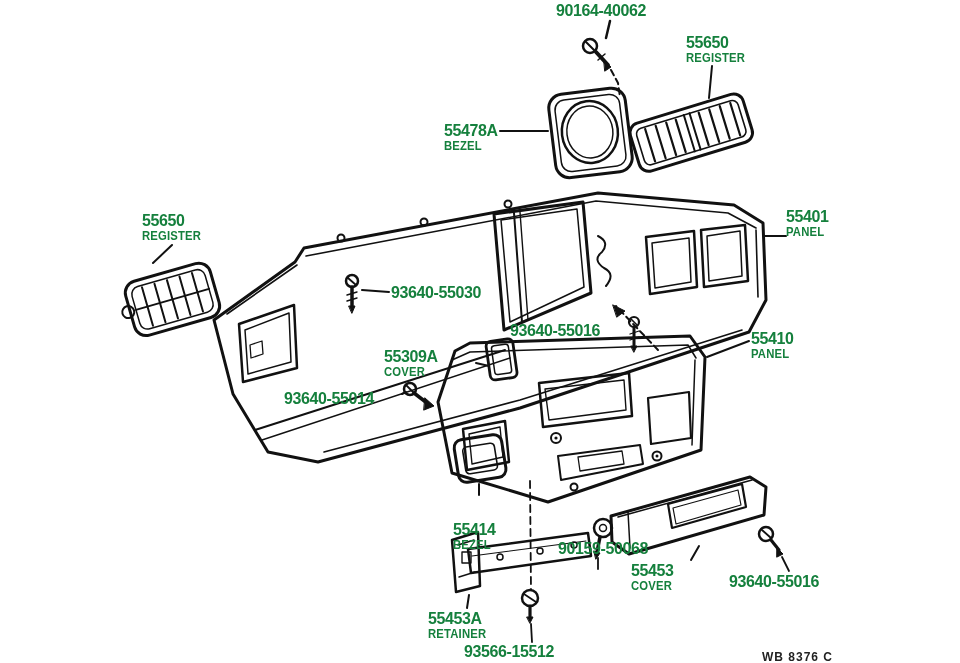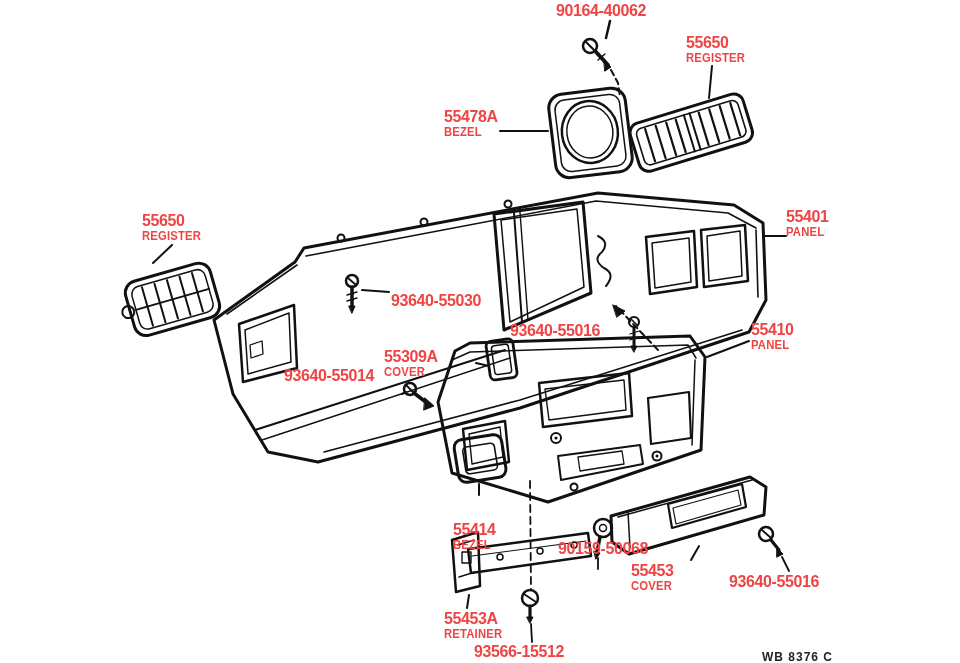--- a/index.html
+++ b/index.html
@@ -1,19 +1,19 @@
 <!DOCTYPE html>
 <html><head>
 <meta charset="utf-8">
 <style>
   html,body{margin:0;padding:0;background:#fff;}
   .canvas{position:relative;width:960px;height:663px;background:#ffffff;overflow:hidden;
           font-family:"Liberation Sans",sans-serif;color:#0d0d0d;}
   .art{position:absolute;left:0;top:0;}
-  .lbl{position:absolute;line-height:1;white-space:nowrap;color:#ef4444;}
+  .lbl{position:absolute;line-height:1;white-space:nowrap;color:#15803d;}
   .num{display:block;font-weight:700;font-size:17px;letter-spacing:-0.4px;
        transform:scaleX(0.94);transform-origin:left top;}
   .sub{display:block;font-weight:700;font-size:12px;letter-spacing:0.2px;margin-top:1px;
        transform:scaleX(0.94);transform-origin:left top;}
   .footer-code{position:absolute;left:762px;top:650px;font-size:12px;font-weight:700;
        letter-spacing:1px;color:#222;}
 </style>
 </head>
 <body>
 
@@ -214,54 +214,54 @@
 
   <div class="lbl" style="left:556px;top:2px">
     <span class="num">90164-40062</span>
   </div>
 
   <div class="lbl" style="left:686px;top:34px">
     <span class="num">55650</span>
     <span class="sub">REGISTER</span>
   </div>
 
-  <div class="lbl" style="left:444px;top:108px">
+  <div class="lbl" style="left:444px;top:122px">
     <span class="num">55478A</span>
     <span class="sub">BEZEL</span>
   </div>
 
   <div class="lbl" style="left:142px;top:212px">
     <span class="num">55650</span>
     <span class="sub">REGISTER</span>
   </div>
 
   <div class="lbl" style="left:786px;top:208px">
     <span class="num">55401</span>
     <span class="sub">PANEL</span>
   </div>
 
-  <div class="lbl" style="left:391px;top:292px">
+  <div class="lbl" style="left:391px;top:284px">
     <span class="num">93640-55030</span>
   </div>
 
   <div class="lbl" style="left:510px;top:322px">
     <span class="num">93640-55016</span>
   </div>
 
   <div class="lbl" style="left:384px;top:348px">
     <span class="num">55309A</span>
     <span class="sub">COVER</span>
   </div>
 
-  <div class="lbl" style="left:751px;top:321px">
+  <div class="lbl" style="left:751px;top:330px">
     <span class="num">55410</span>
     <span class="sub">PANEL</span>
   </div>
 
-  <div class="lbl" style="left:284px;top:367px">
+  <div class="lbl" style="left:284px;top:390px">
     <span class="num">93640-55014</span>
   </div>
 
   <div class="lbl" style="left:453px;top:521px">
     <span class="num">55414</span>
     <span class="sub">BEZEL</span>
   </div>
 
   <div class="lbl" style="left:558px;top:540px">
     <span class="num">90159-50068</span>
@@ -269,23 +269,23 @@
 
   <div class="lbl" style="left:631px;top:562px">
     <span class="num">55453</span>
     <span class="sub">COVER</span>
   </div>
 
   <div class="lbl" style="left:729px;top:573px">
     <span class="num">93640-55016</span>
   </div>
 
-  <div class="lbl" style="left:444px;top:610px">
+  <div class="lbl" style="left:428px;top:610px">
     <span class="num">55453A</span>
     <span class="sub">RETAINER</span>
   </div>
 
-  <div class="lbl" style="left:474px;top:643px">
+  <div class="lbl" style="left:464px;top:643px">
     <span class="num">93566-15512</span>
   </div>
 
   <div class="footer-code">WB 8376 C</div>
 </div>
 
 </body></html>

